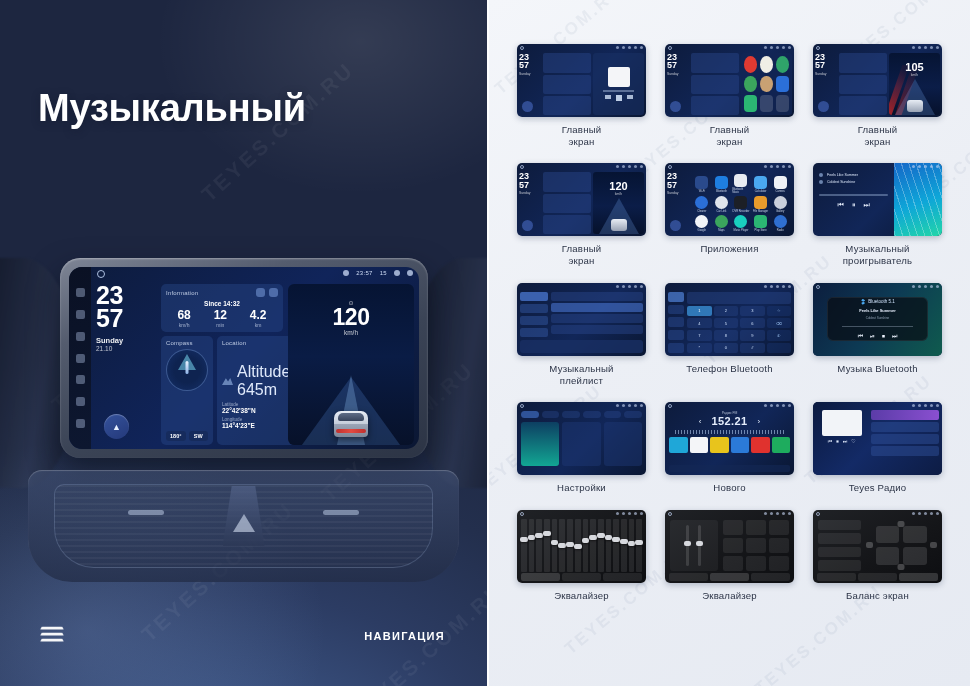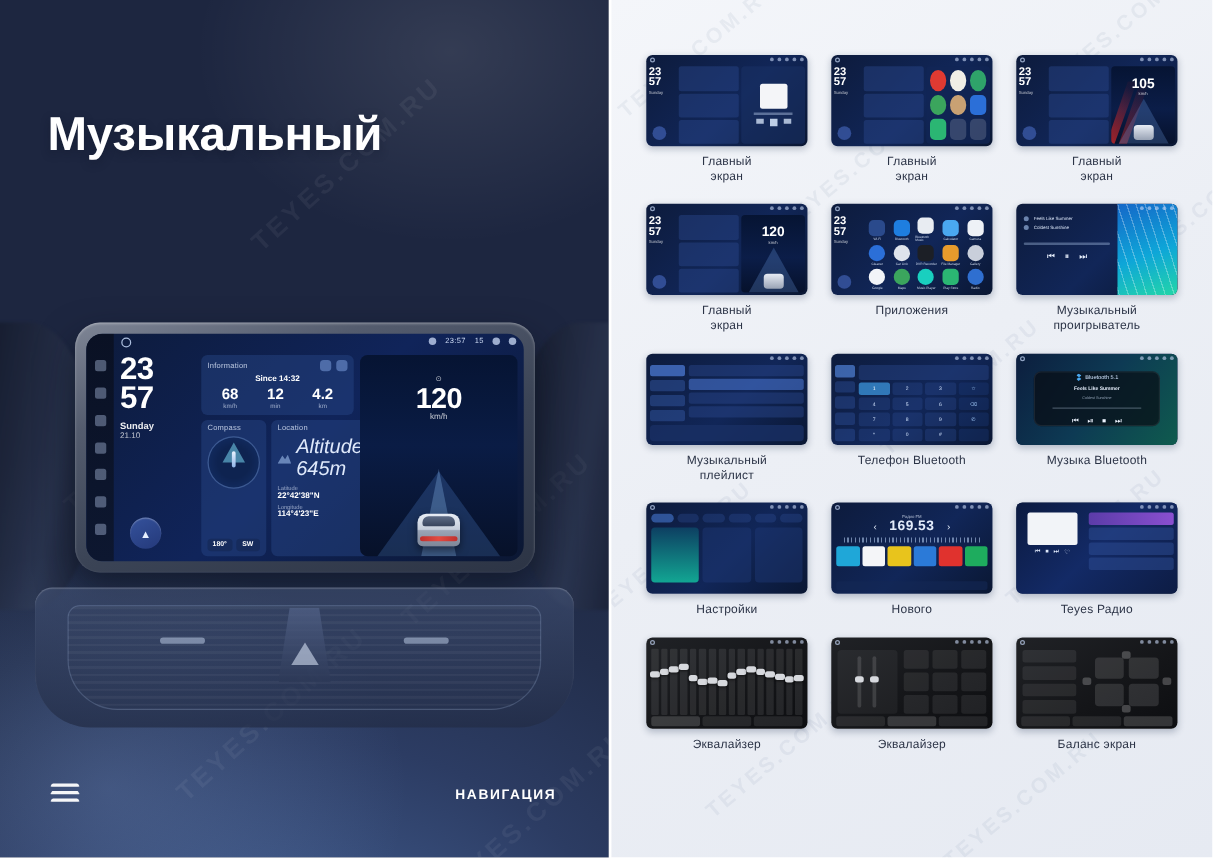--- a/index.html
+++ b/index.html
@@ -139,21 +139,21 @@
   .compass-foot {
     display: flex; gap: 3px; margin-top: auto;
   }
   .compass-foot b {
     flex: 1; text-align: center; font-size: 5.5px; font-weight: 700;
     background: rgba(20,40,85,.65); border-radius: 3px; padding: 2px 0; color: #fff;
   }
   .loc-row { margin-top: 3px; }
   .loc-row .k { font-size: 4.6px; opacity: .6; }
   .loc-row .v2 { font-size: 6.5px; font-weight: 700; color: #fff; }
-  .loc-top { display: flex; align-items: center; gap: 4px; margin-top: 3px; font-style: italic; }
+  .loc-top { display: flex; align-items: center; gap: 4px; margin-top: 17px; }
   .loc-top .mtn { width: 11px; height: 9px; background: rgba(170,200,245,.55);
     clip-path: polygon(0 100%, 35% 25%, 55% 60%, 75% 20%, 100% 100%); }
   .col-drive {
     flex: 1; border-radius: 6px; position: relative; overflow: hidden;
     background: linear-gradient(180deg, #061433 0%, #0a1c45 45%, #071129 100%);
   }
   .road {
     position: absolute; left: 50%; bottom: -4px; transform: translateX(-50%);
     width: 0; height: 0; border-left: 52px solid transparent; border-right: 52px solid transparent;
     border-bottom: 72px solid rgba(90,150,235,.22);
@@ -950,21 +950,21 @@
               <u></u>
               <u></u>
               <u></u>
               <u></u>
               <u></u>
             </div>
           <div class="radio">
             <div class="rlbl">Радио FM</div>
             <div style="display:flex;align-items:center;justify-content:center;gap:10px">
               <span style="font-size:8px">‹</span>
-              <span class="rfreq">169.53</span>
+              <span class="rfreq">152.21</span>
               <span style="font-size:8px">›</span>
             </div>
             <div class="rbar"></div>
             <div class="presets">
               <i style="background:#1fa7d8"></i>
               <i style="background:#f4f5f8"></i>
               <i style="background:#e8c41c"></i>
               <i style="background:#2b7ad8"></i>
               <i style="background:#e0322e"></i>
               <i style="background:#1eac5e"></i>

